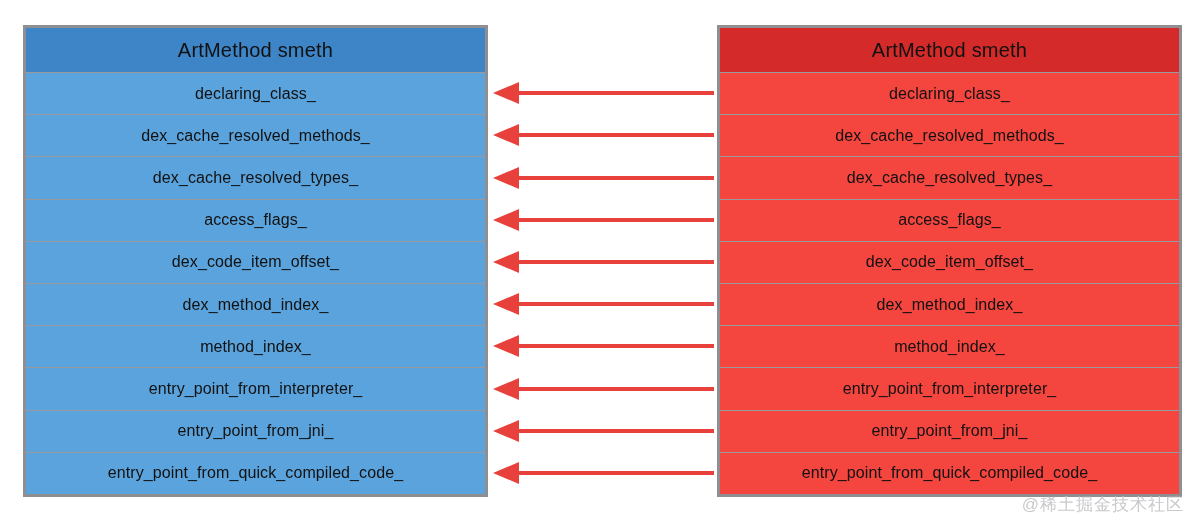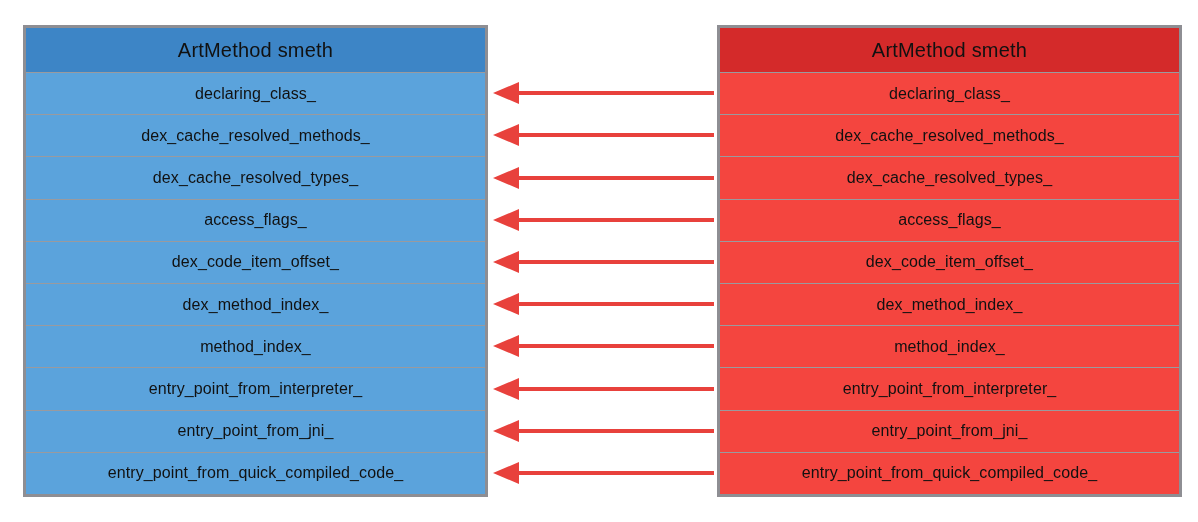--- a/index.html
+++ b/index.html
@@ -182,14 +182,15 @@
       <div class="arrow" style="left: 493px; top: 430.7px; width: 221px;">
         <div class="shaft"></div>
         <div class="head"></div>
       </div>
       <div class="arrow" style="left: 493px; top: 472.9px; width: 221px;">
         <div class="shaft"></div>
         <div class="head"></div>
       </div>
     </div>
 
+  <div class="watermark">@稀土掘金技术社区</div>
 
 </div>
 
 </body></html>

